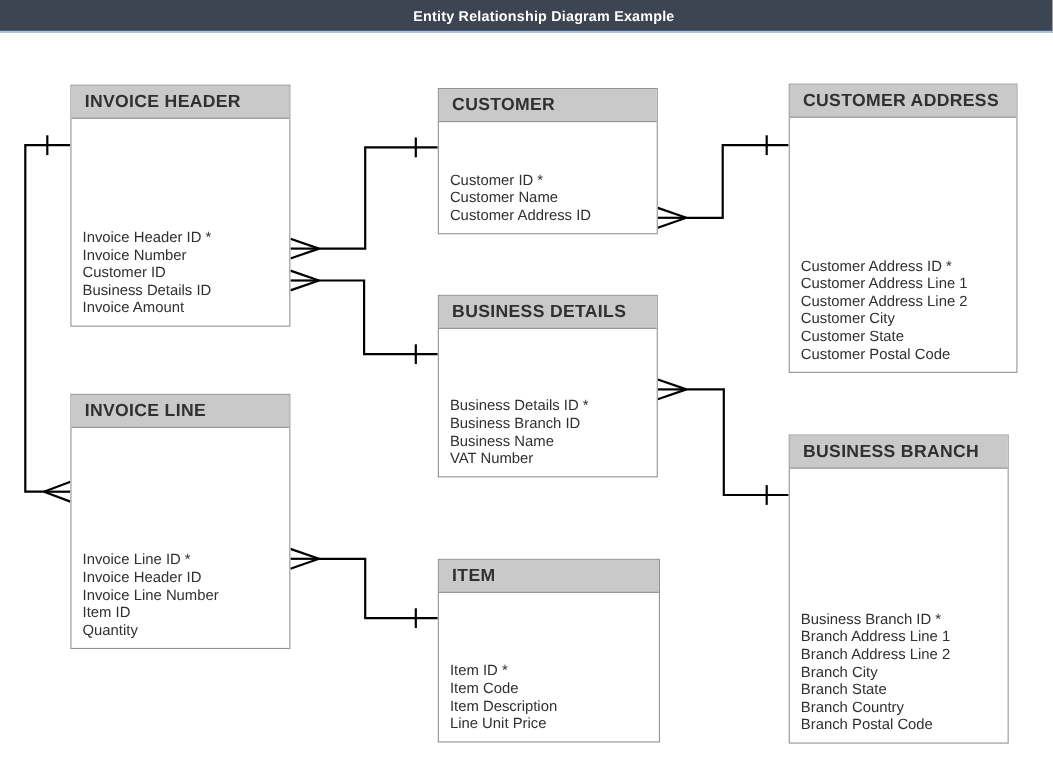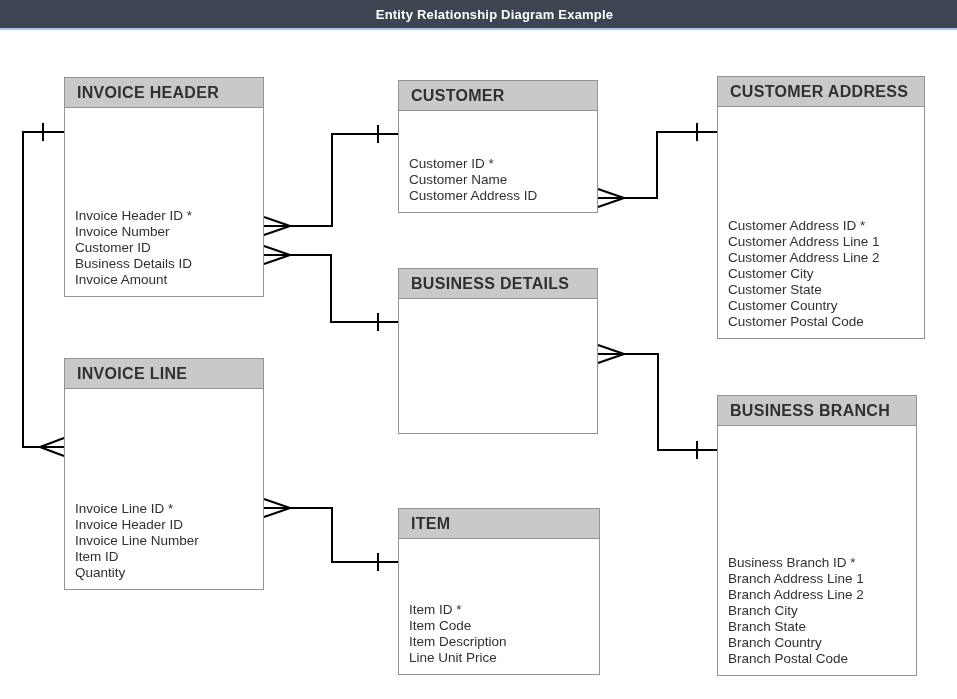--- a/index.html
+++ b/index.html
@@ -191,41 +191,46 @@
     <div class="entity-header">CUSTOMER</div>
     <div class="entity-body">
         <div class="field-row">Customer ID *</div>
         <div class="field-row">Customer Name</div>
         <div class="field-row">Customer Address ID</div>
       </div>
   </div>
 
   <div class="entity" style="left:398px;top:268px;width:200px;height:166px">
     <div class="entity-header">BUSINESS DETAILS</div>
+    <div class="entity-body">
+        <div class="field-row">Business Details ID *</div>
+        <div class="field-row">Business Branch ID</div>
+        <div class="field-row">Business Name</div>
+        <div class="field-row">VAT Number</div>
+      </div>
   </div>
 
   <div class="entity" style="left:398px;top:508px;width:202px;height:167px">
     <div class="entity-header">ITEM</div>
     <div class="entity-body">
         <div class="field-row">Item ID *</div>
         <div class="field-row">Item Code</div>
         <div class="field-row">Item Description</div>
         <div class="field-row">Line Unit Price</div>
       </div>
   </div>
 
   <div class="entity" style="left:717px;top:76px;width:208px;height:263px">
     <div class="entity-header">CUSTOMER ADDRESS</div>
     <div class="entity-body">
         <div class="field-row">Customer Address ID *</div>
         <div class="field-row">Customer Address Line 1</div>
         <div class="field-row">Customer Address Line 2</div>
         <div class="field-row">Customer City</div>
         <div class="field-row">Customer State</div>
-        <div class="field-row">Customer Country</div>
         <div class="field-row">Customer Postal Code</div>
       </div>
   </div>
 
   <div class="entity" style="left:717px;top:395px;width:200px;height:281px">
     <div class="entity-header">BUSINESS BRANCH</div>
     <div class="entity-body">
         <div class="field-row">Business Branch ID *</div>
         <div class="field-row">Branch Address Line 1</div>
         <div class="field-row">Branch Address Line 2</div>

